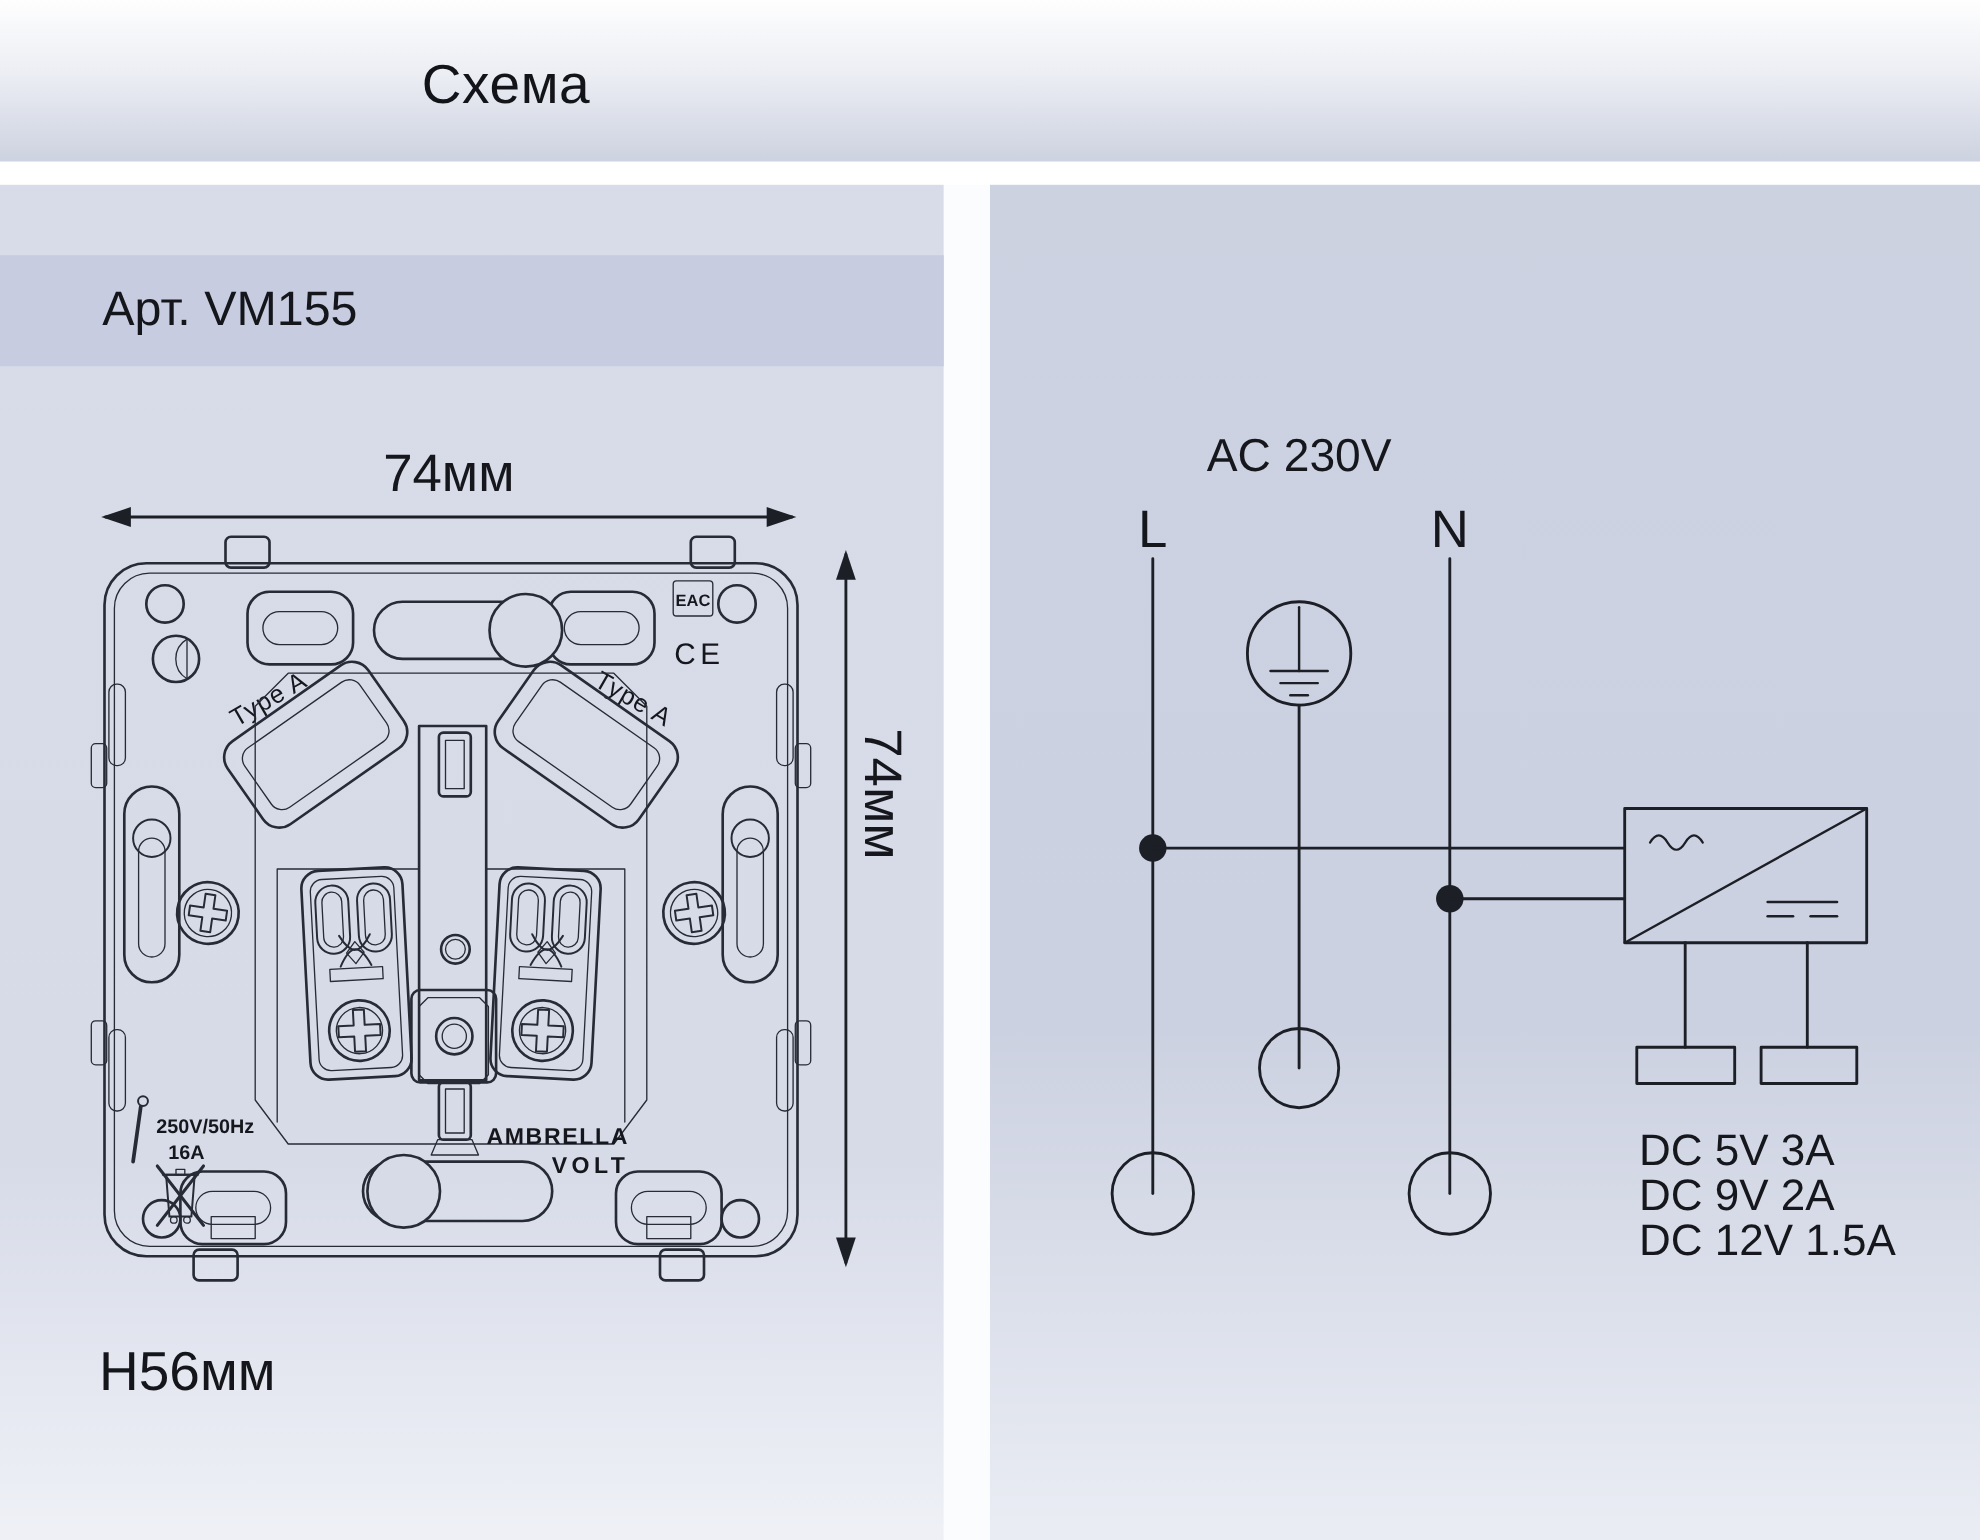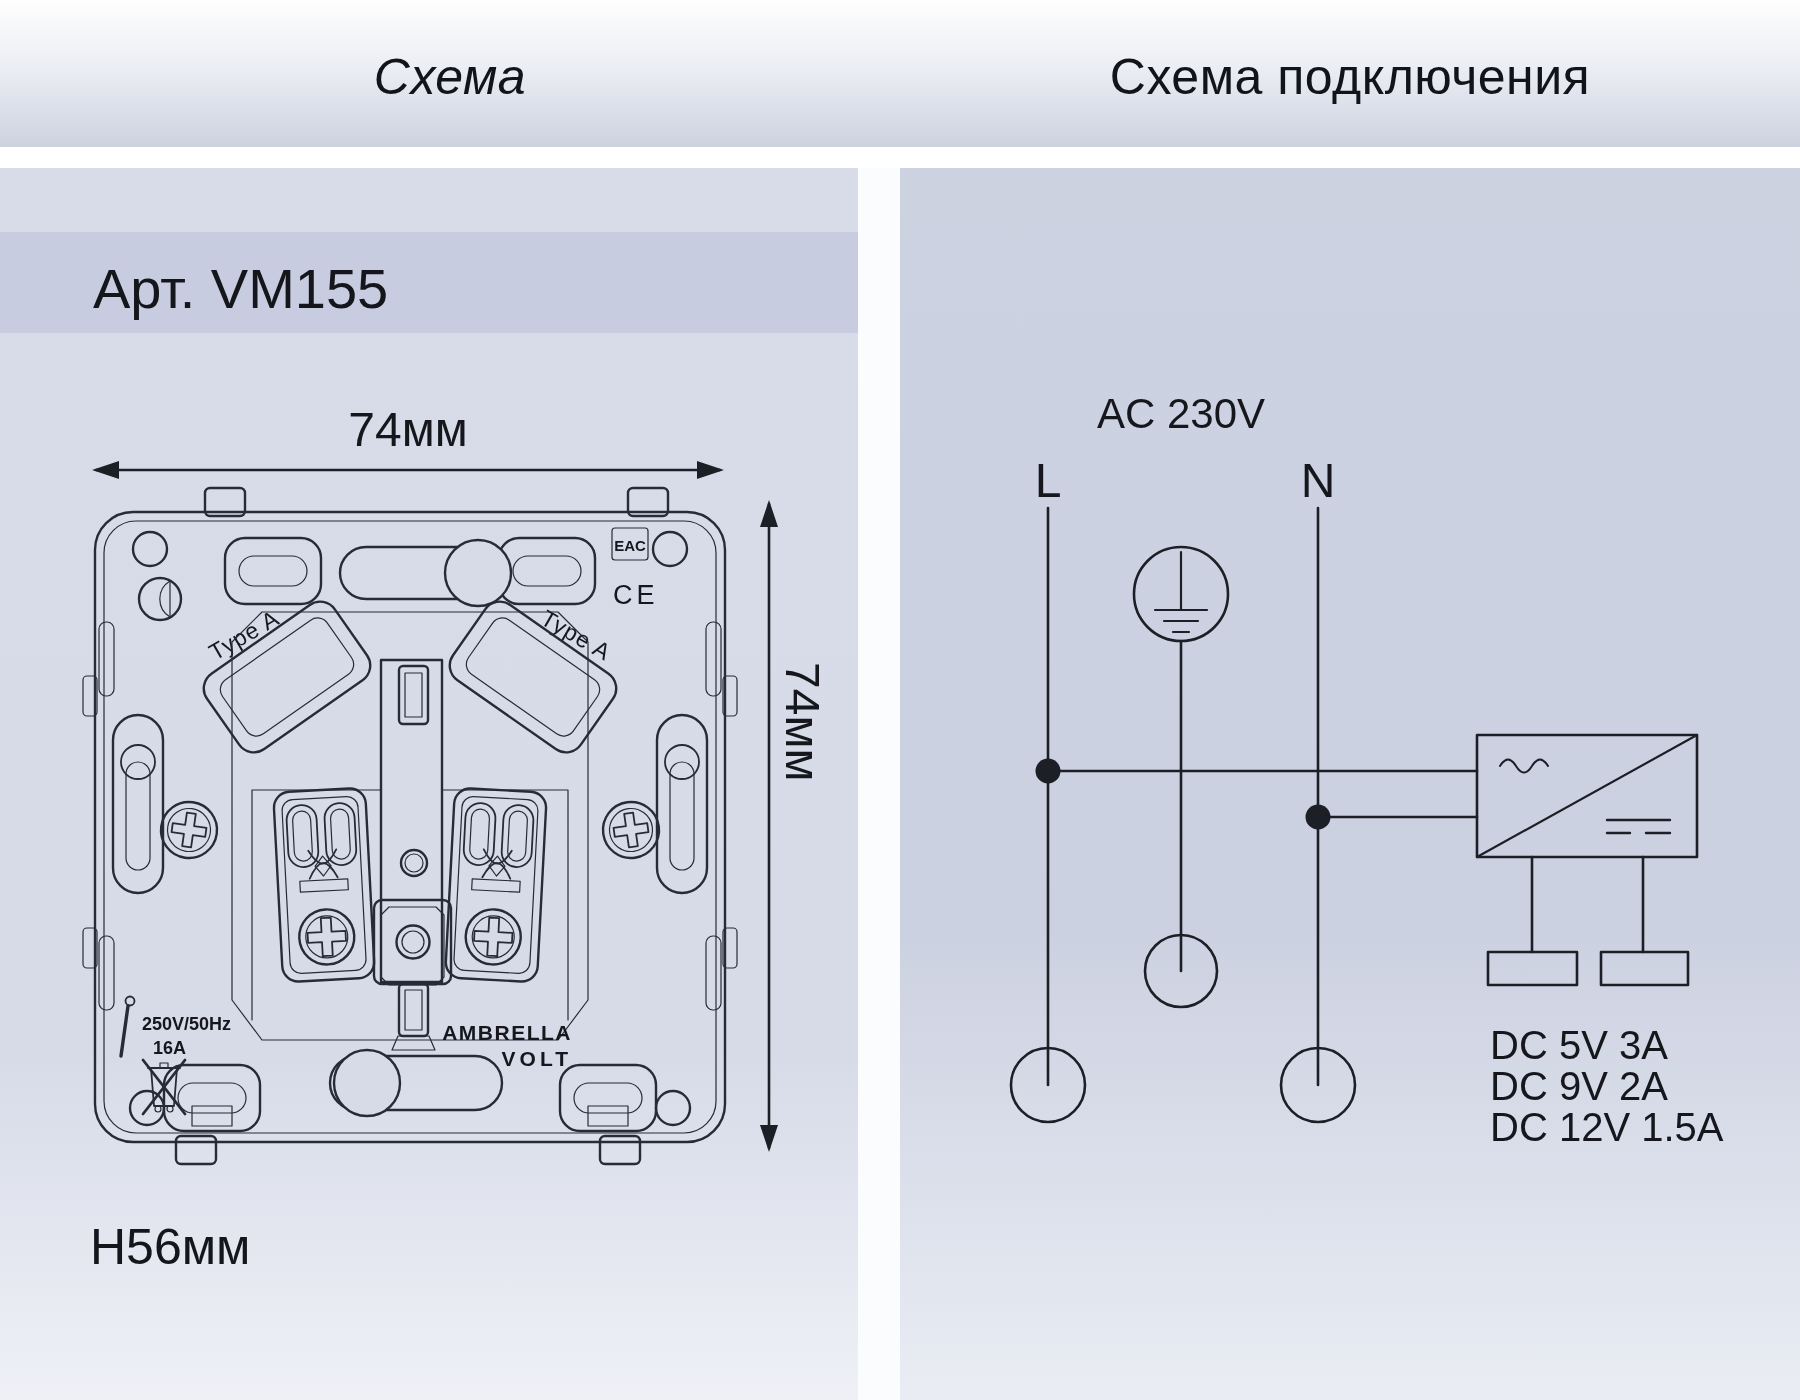--- a/index.html
+++ b/index.html
@@ -11,23 +11,23 @@
   .white-strip{position:absolute;left:0;top:147px;width:1800px;height:21px;background:#ffffff;}
   .left-panel{position:absolute;left:0;top:168px;width:858px;height:1232px;
       background:linear-gradient(180deg,#d8dce8 0%,#d7dbe8 72%,#eef0f6 99%);}
   .gutter{position:absolute;left:858px;top:168px;width:42px;height:1232px;background:#fbfcfd;}
   .right-panel{position:absolute;left:900px;top:168px;width:900px;height:1232px;
       background:linear-gradient(180deg,#cdd2e1 0%,#ccd1e1 62%,#e9ecf3 99%);}
   .vm-band{position:absolute;left:0;top:232px;width:858px;height:101px;background:#c7cce0;}
   
   .hdr{position:absolute;top:48px;font-size:50px;font-weight:500;letter-spacing:.5px;
        text-align:center;color:#121419;}
-  .hdr-left{left:0;width:900px;font-style:italic;}
+  .hdr-left{left:10px;width:900px;}
   .hdr-right{left:900px;width:900px;}
-  .article{position:absolute;left:93px;top:256px;font-size:56px;font-weight:500;color:#14161b;}
+  .article{position:absolute;left:93px;top:256px;font-size:44px;font-weight:500;color:#14161b;}
   .hlabel{position:absolute;left:90px;top:1199px;font-size:50px;font-weight:500;color:#14161b;margin-top:19px;}
   .overlay{position:absolute;left:0;top:0;}
   
   .ln{fill:none;stroke:#262b35;stroke-width:2.4px;stroke-linejoin:round;stroke-linecap:round;}
   .ln1{fill:none;stroke:#262b35;stroke-width:1.2px;stroke-linejoin:round;stroke-linecap:round;}
   .ln2{fill:none;stroke:#262b35;stroke-width:1.8px;stroke-linejoin:round;stroke-linecap:round;}
   .wire{fill:none;stroke:#1c1f26;stroke-width:2.6px;stroke-linejoin:round;stroke-linecap:round;}
   .fillbg{fill:#d7dbe8;}
   .blk{fill:#1c1f26;stroke:none;}
   .dtxt{font-family:"Liberation Sans",sans-serif;fill:#15171c;}
@@ -38,21 +38,20 @@
 <div class="page">
 
   <div class="header-band"></div>
   <div class="white-strip"></div>
   <div class="left-panel"></div>
   <div class="gutter"></div>
   <div class="right-panel"></div>
   <div class="vm-band"></div>
 
   <div class="hdr hdr-left">Схема</div>
-  <div class="hdr hdr-right">Схема подключения</div>
   <div class="article">Арт. VM155</div>
   <div class="hlabel">H56мм</div>
 
   <svg class="overlay" width="1800" height="1400" viewBox="0 0 1800 1400">
     <defs>
       <g id="slotframe">
         <rect x="-48" y="-33" width="96" height="66" rx="20" class="ln"></rect>
         <rect x="-34" y="-15" width="68" height="30" rx="15" class="ln1"></rect>
       </g>
       <g id="keyhole">

